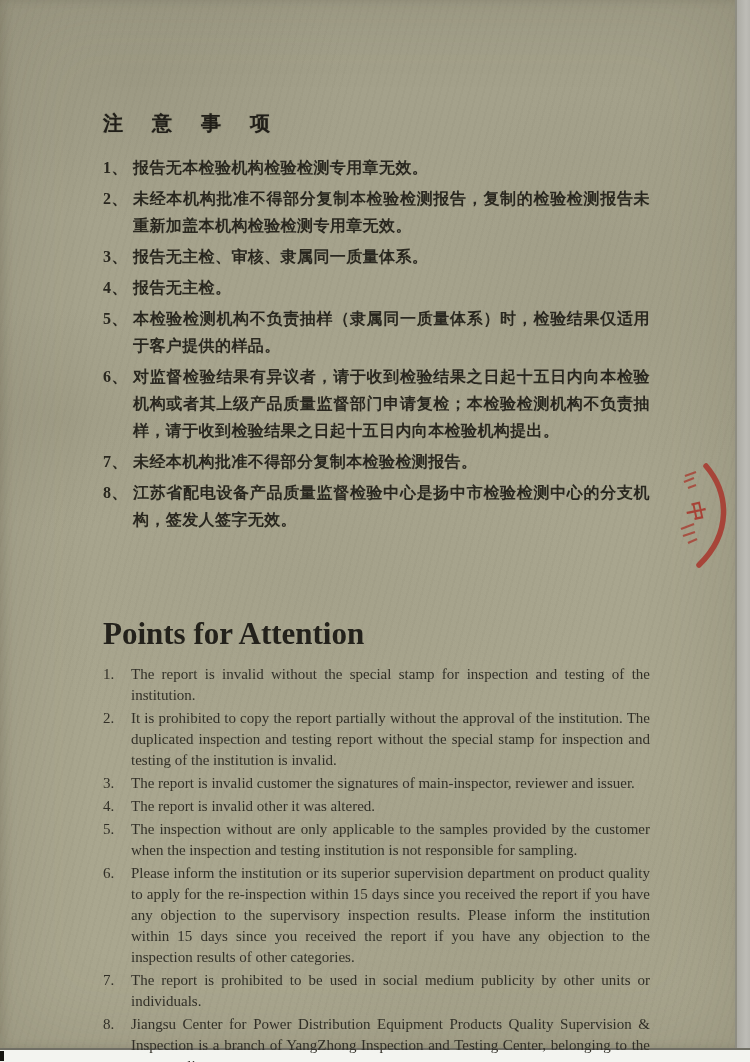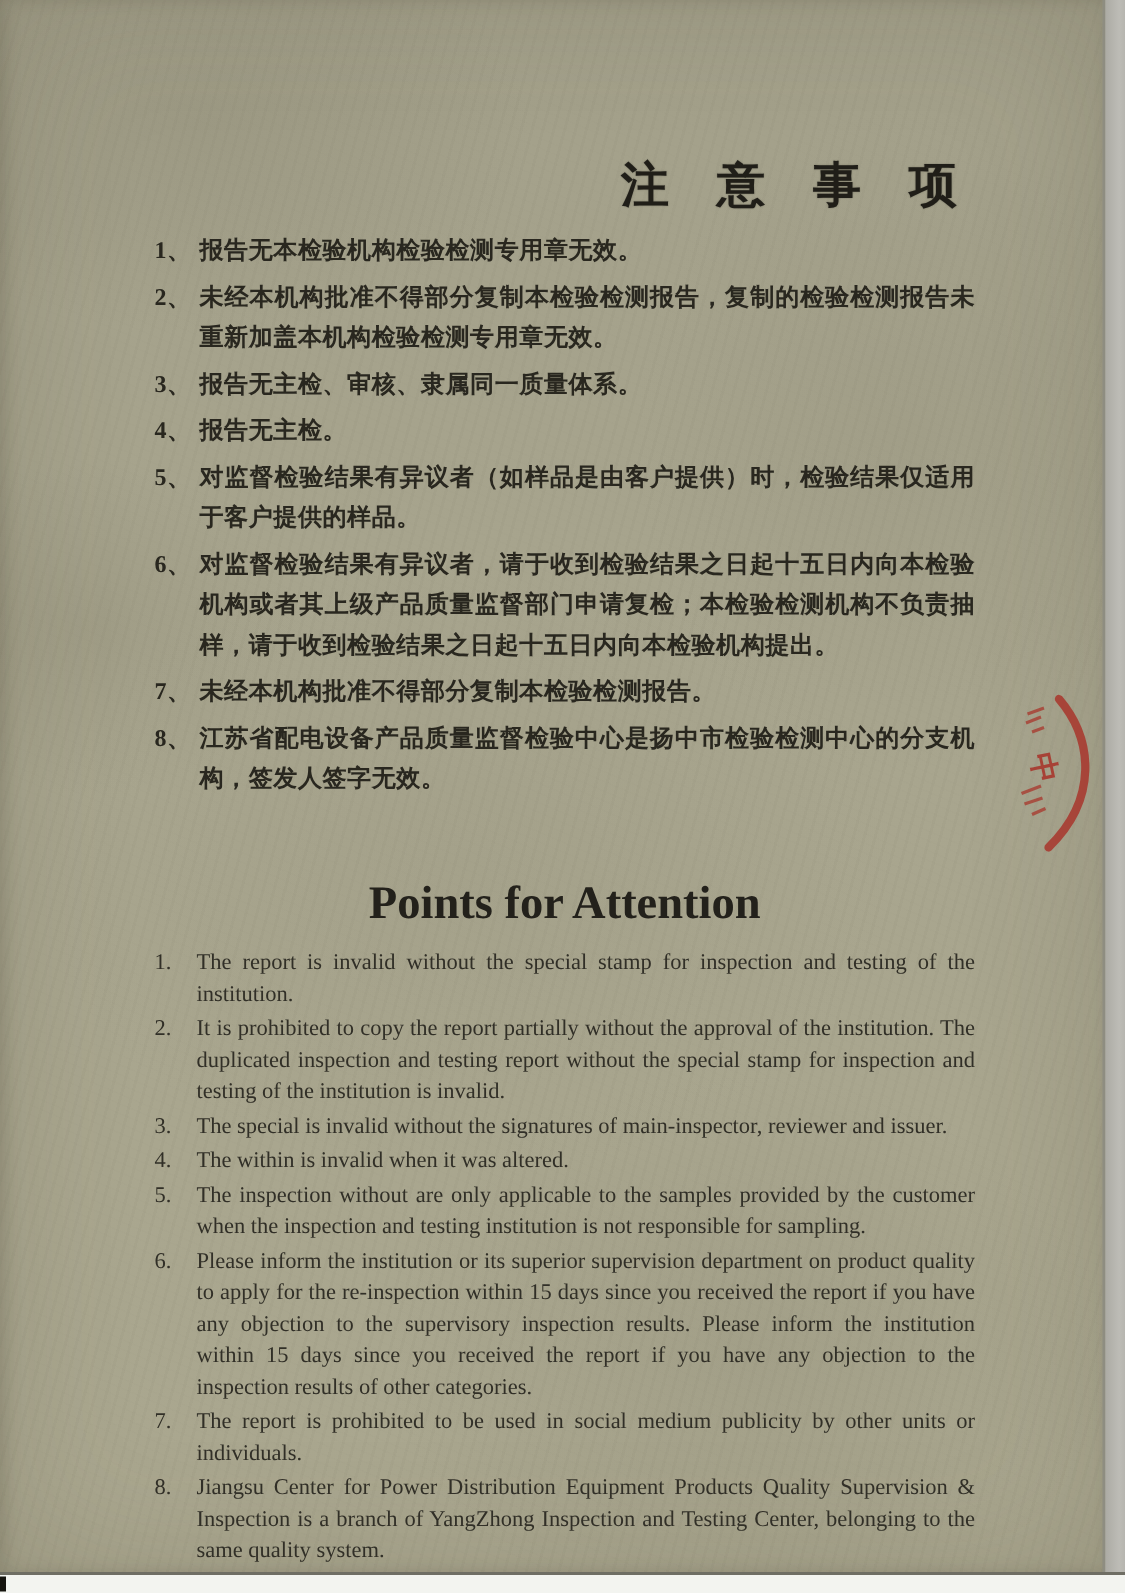--- a/index.html
+++ b/index.html
@@ -49,43 +49,43 @@
   }
 
   .content {
     position: absolute; left: 103px; top: 0;
     width: 547px;
     color: #272520;
   }
 
   .cn-title {
     margin: 104px 0 12px 0;
-    text-align: right;
-    font-size: 32px; line-height: 38px;
+    text-align: left;
+    font-size: 20px; line-height: 38px;
     font-weight: 700;
     letter-spacing: 12px;
     color: #201e18;
     text-shadow: 0 0 1px rgba(32,30,24,0.45);
   }
 
   .cn-list .item {
     display: flex;
     font-size: 16px; line-height: 27px;
     letter-spacing: 0.4px;
     font-weight: 600;
     color: #29271f;
     text-align: justify;
     margin-bottom: 4px;
   }
   .cn-list .num { flex: 0 0 30px; }
   .cn-list .txt { flex: 1; }
 
   .en-title {
-    margin: 48px 0 9px 0;
-    text-align: center;
+    margin: 80px 0 9px 0;
+    text-align: left;
     font-size: 31px; line-height: 42px;
     font-weight: 700;
     color: #23211b;
   }
 
   .en-list .item {
     display: flex;
     font-size: 15px; line-height: 21px;
     color: #312f27;
     text-align: justify;
@@ -123,21 +123,21 @@
     <div class="item">
       <span class="num">3、</span>
       <span class="txt">报告无主检、审核、隶属同一质量体系。</span>
     </div>
     <div class="item">
       <span class="num">4、</span>
       <span class="txt">报告无主检。</span>
     </div>
     <div class="item">
       <span class="num">5、</span>
-      <span class="txt">对监督检验结果有异议者（如样品是由客户提供）时，检验结果仅适用于客户提供的样品。</span>
+      <span class="txt">本检验检测机构不负责抽样（隶属同一质量体系）时，检验结果仅适用于客户提供的样品。</span>
     </div>
     <div class="item">
       <span class="num">6、</span>
       <span class="txt">对监督检验结果有异议者，请于收到检验结果之日起十五日内向本检验机构或者其上级产品质量监督部门申请复检；本检验检测机构不负责抽样，请于收到检验结果之日起十五日内向本检验机构提出。</span>
     </div>
     <div class="item">
       <span class="num">7、</span>
       <span class="txt">未经本机构批准不得部分复制本检验检测报告。</span>
     </div>
     <div class="item">
@@ -152,25 +152,25 @@
     <div class="item">
       <span class="num">1.</span>
       <span class="txt">The report is invalid without the special stamp for inspection and testing of the institution.</span>
     </div>
     <div class="item">
       <span class="num">2.</span>
       <span class="txt">It is prohibited to copy the report partially without the approval of the institution. The duplicated inspection and testing report without the special stamp for inspection and testing of the institution is invalid.</span>
     </div>
     <div class="item">
       <span class="num">3.</span>
-      <span class="txt">The special is invalid without the signatures of main-inspector, reviewer and issuer.</span>
+      <span class="txt">The report is invalid customer the signatures of main-inspector, reviewer and issuer.</span>
     </div>
     <div class="item">
       <span class="num">4.</span>
-      <span class="txt">The within is invalid when it was altered.</span>
+      <span class="txt">The report is invalid other it was altered.</span>
     </div>
     <div class="item">
       <span class="num">5.</span>
       <span class="txt">The inspection without are only applicable to the samples provided by the customer when the inspection and testing institution is not responsible for sampling.</span>
     </div>
     <div class="item">
       <span class="num">6.</span>
       <span class="txt">Please inform the institution or its superior supervision department on product quality to apply for the re-inspection within 15 days since you received the report if you have any objection to the supervisory inspection results. Please inform the institution within 15 days since you received the report if you have any objection to the inspection results of other categories.</span>
     </div>
     <div class="item">

